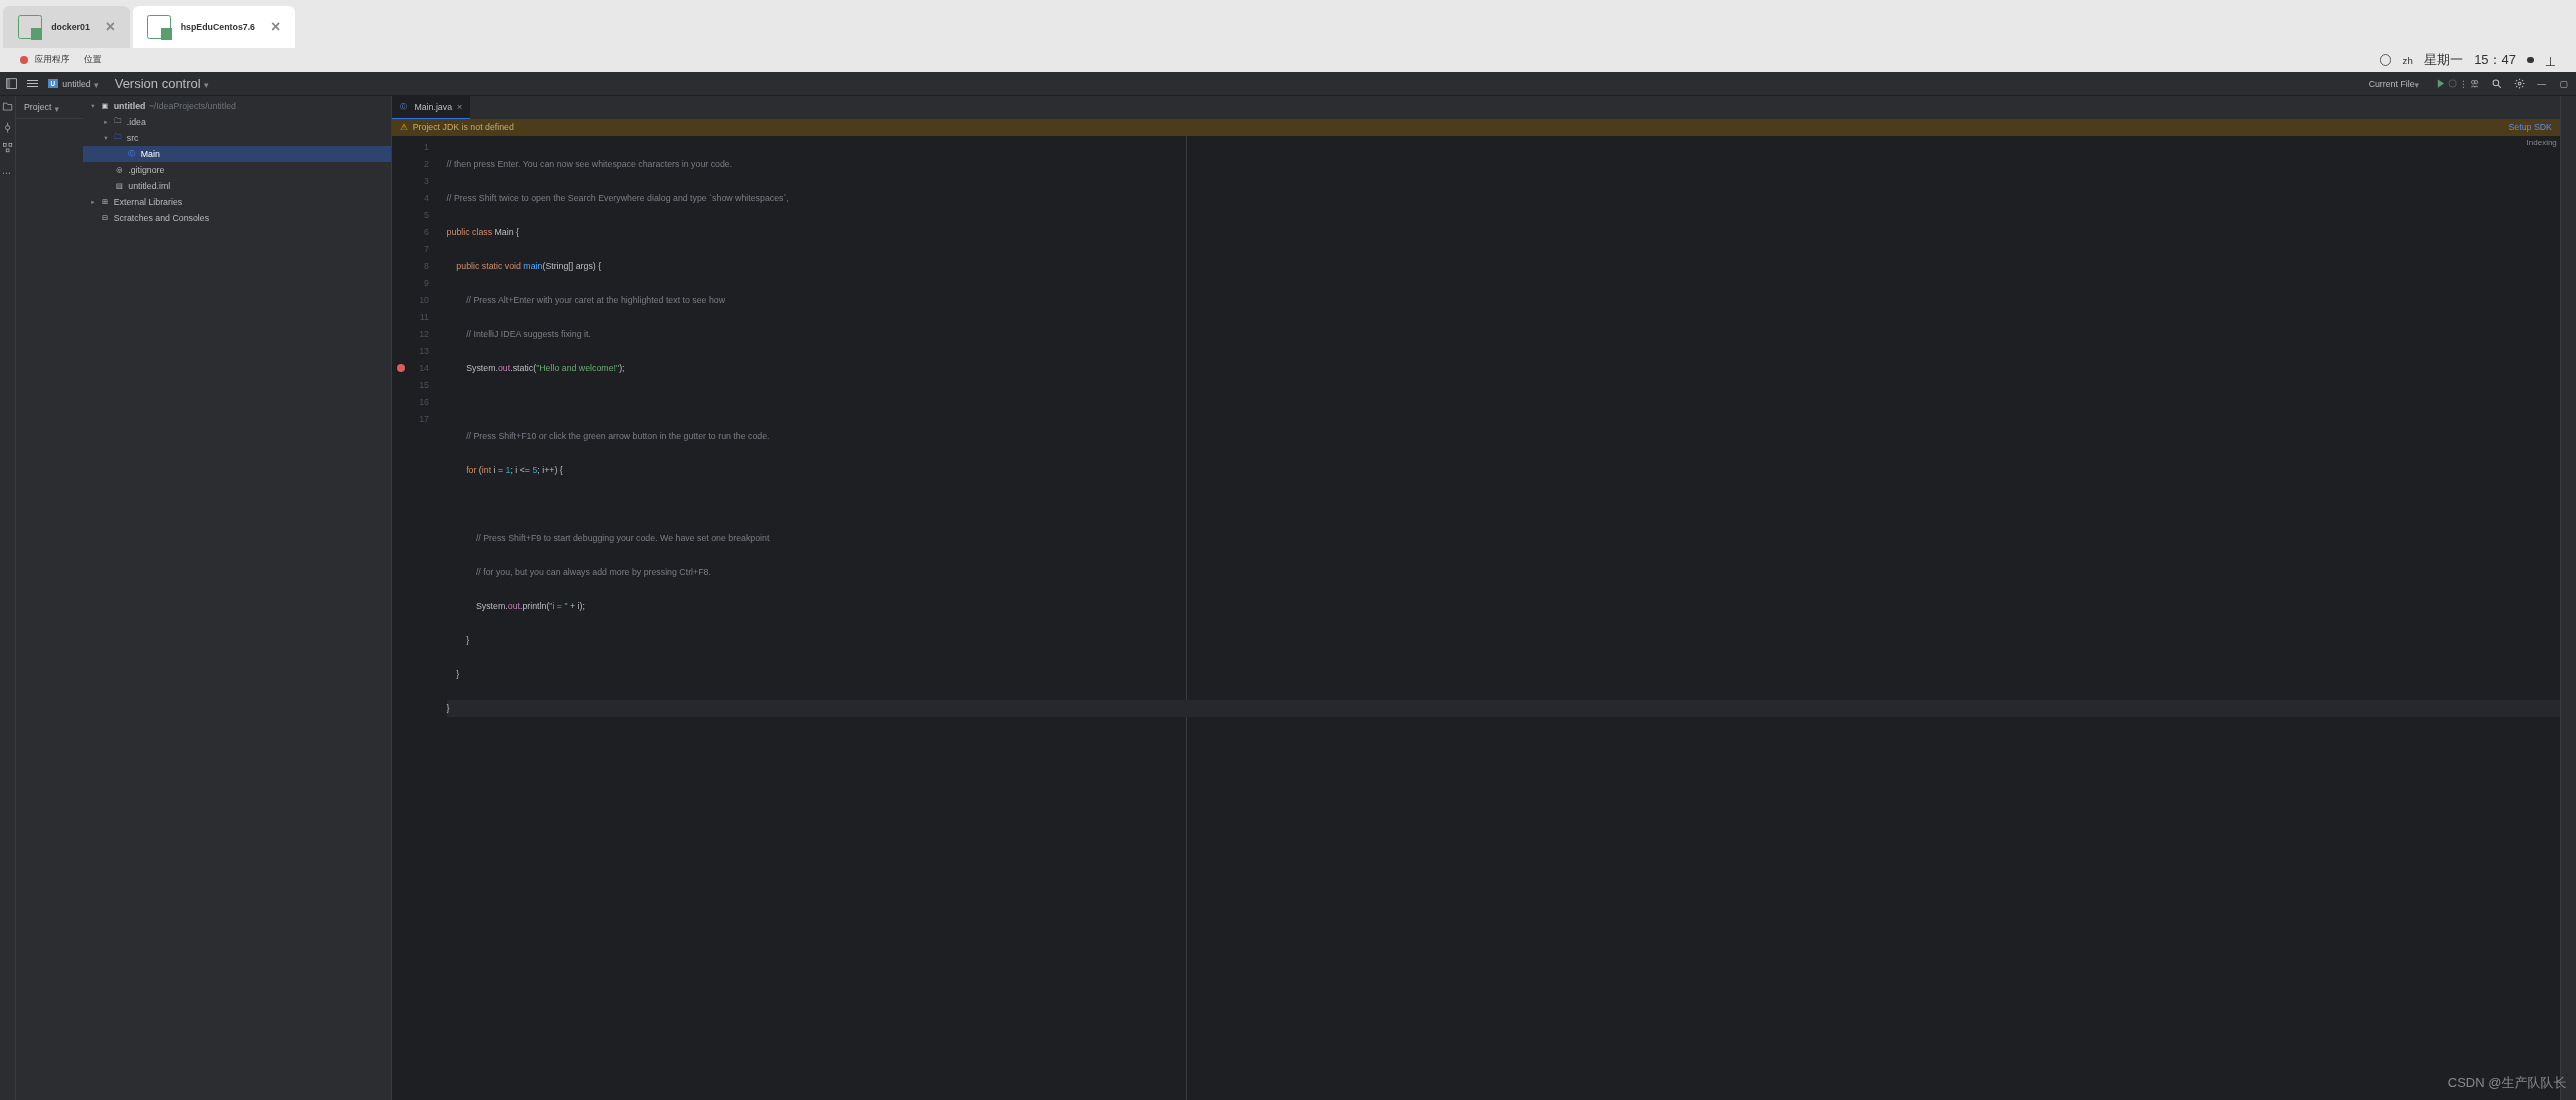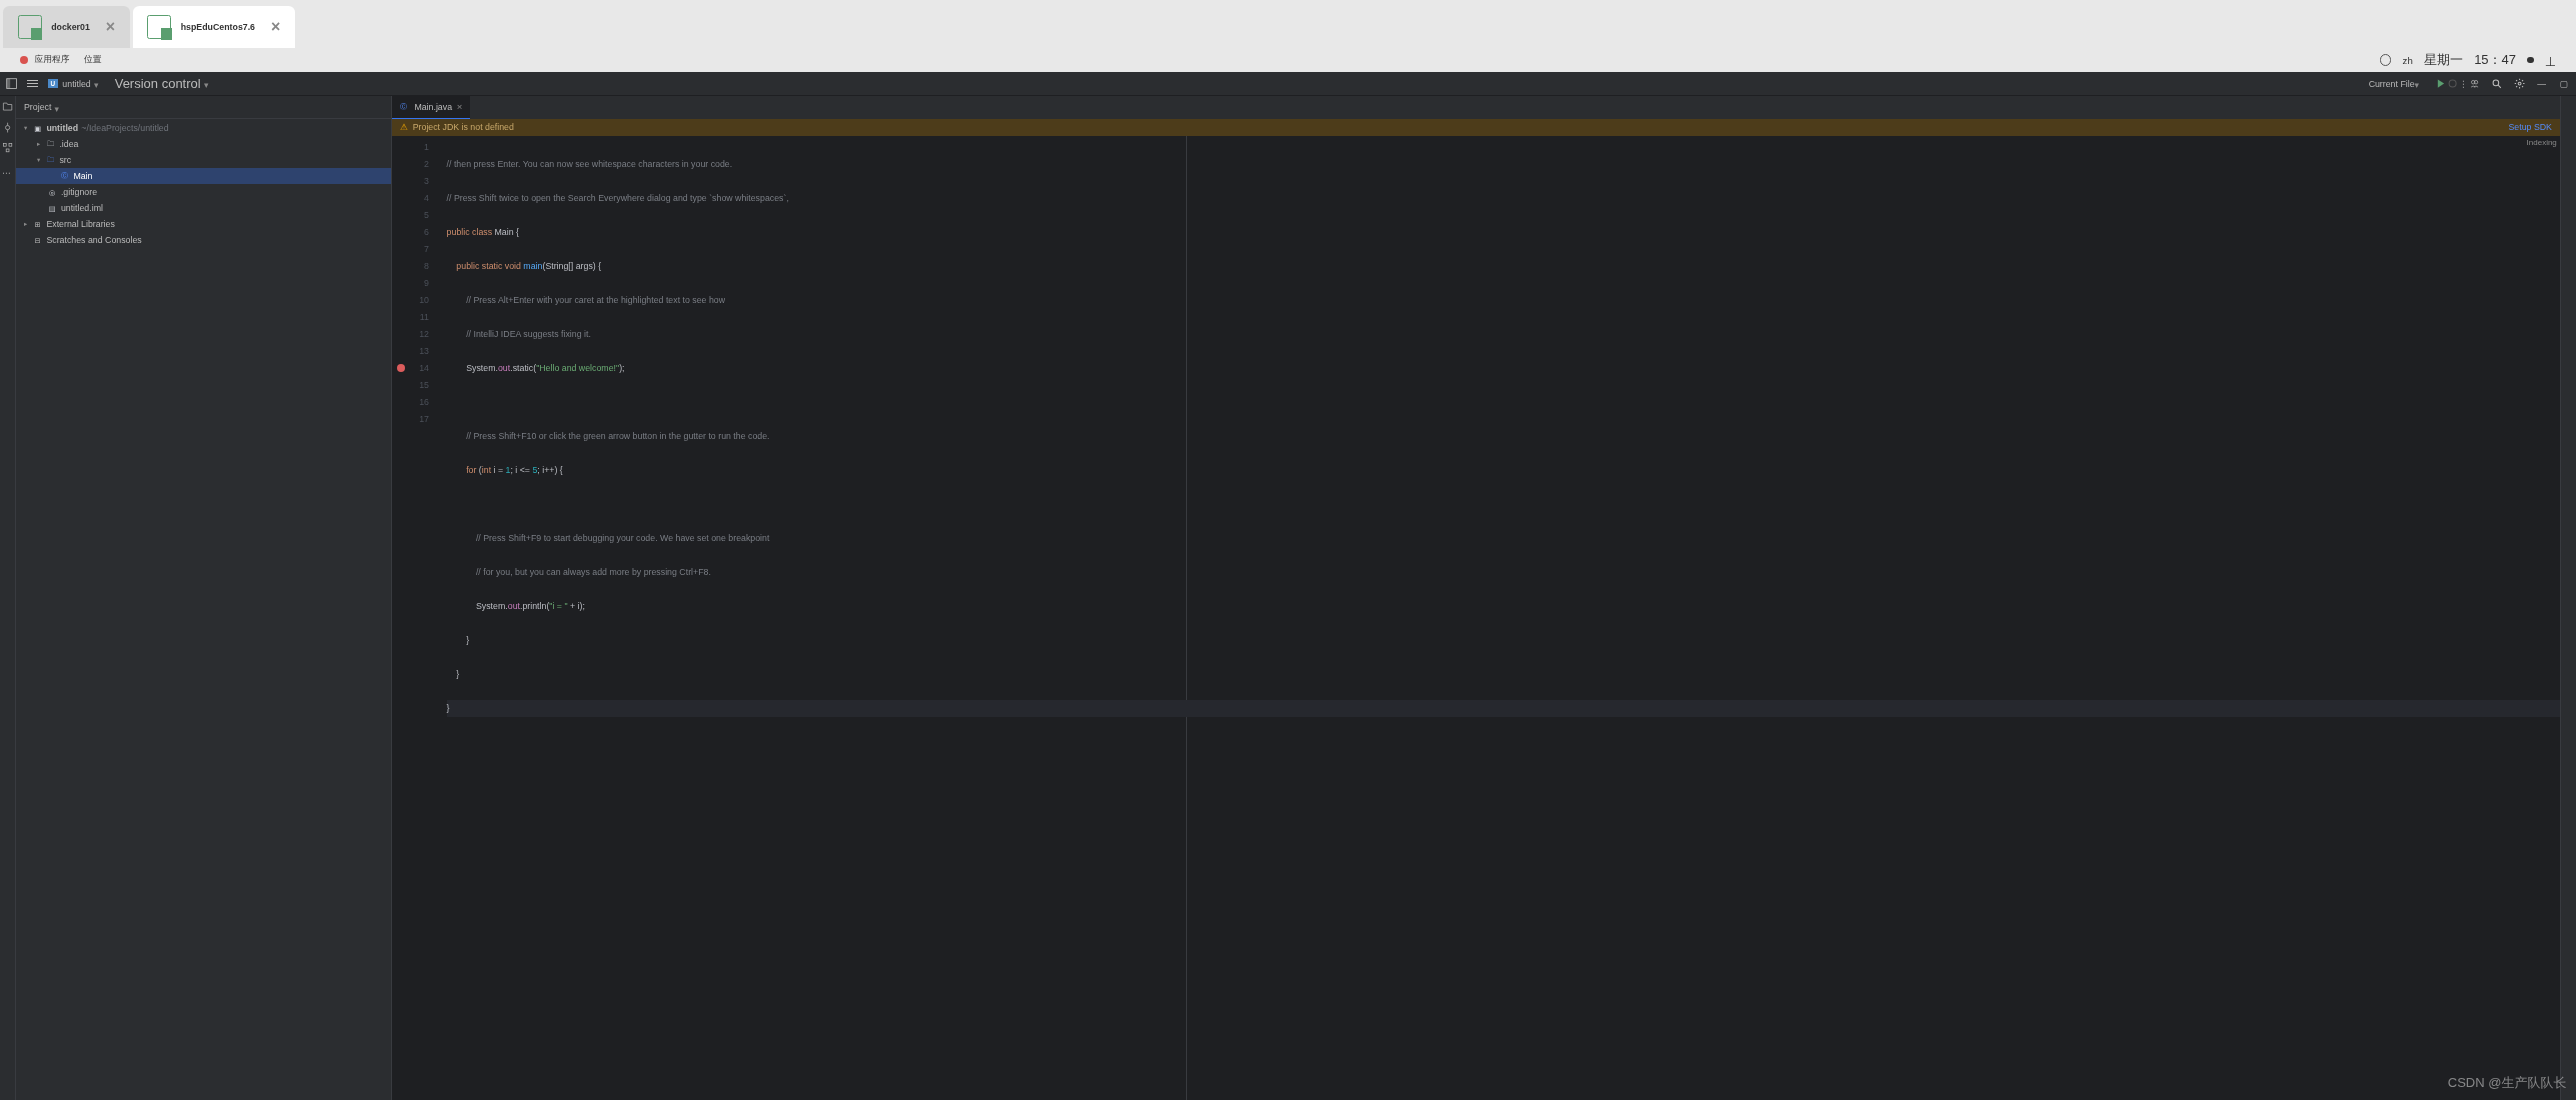--- a/index.html
+++ b/index.html
@@ -30,21 +30,21 @@
 .ide-drop{width:6.4px;height:6.4px;cursor:pointer;margin-right:14.4px;color:#888}
 .ide-vcs{font-size:13px;color:#bbb;margin-right:3.2px}
 .ide-top-right{margin-left:auto;display:flex;align-items:center;gap:0}
 .ide-cur{font-size:8.8px;color:#bbb}
 .ide-run-dis{color:#555}
 .ide-icons{display:flex;gap:11.2px;align-items:center}
 .ide-icon{width:11.2px;height:11.2px;cursor:pointer;color:#bbb;display:flex;align-items:center;justify-content:center}
 .ide-body{flex:1;display:flex;overflow:hidden}
 .ide-leftbar{width:16px;background:#2b2d30;border-right:0.8px solid #393b40;display:flex;flex-direction:column;align-items:center;padding-top:4.8px;gap:9.6px}
 .ide-leftbar-icon{width:11.2px;height:11.2px;cursor:pointer;color:#bbb}
-.ide-project-panel{width:376px;background:#2b2d30;border-right:0.8px solid #393b40;display:flex;flex-direction:column}
+.ide-project-panel{width:376px;background:#2b2d30;border-right:0.8px solid #393b40;display:flex;flex-direction:row}
 .panel-header{height:22.5px;display:flex;align-items:center;padding:0 8px;font-size:8.8px;color:#bbb;border-bottom:0.8px solid #393b40}
 .tree{flex:1;padding:1.6px 0;font-size:8.8px}
 .tree-row{height:16px;display:flex;align-items:center;padding-left:8px;cursor:pointer}
 .tree-row.selected{background:#2e436e;color:#fff}
 .tree-indent{display:inline-block}
 .tree-chev{width:8px;font-size:6.4px;color:#888}
 .tree-icon{width:11.2px;height:9.6px;margin-right:3.2px;display:inline-flex;align-items:center;justify-content:center;font-size:7.2px}
 .tree-icon.folder{color:#ced0d6}
 .tree-icon.module{color:#ced0d6}
 .tree-icon.file{color:#548af7}

